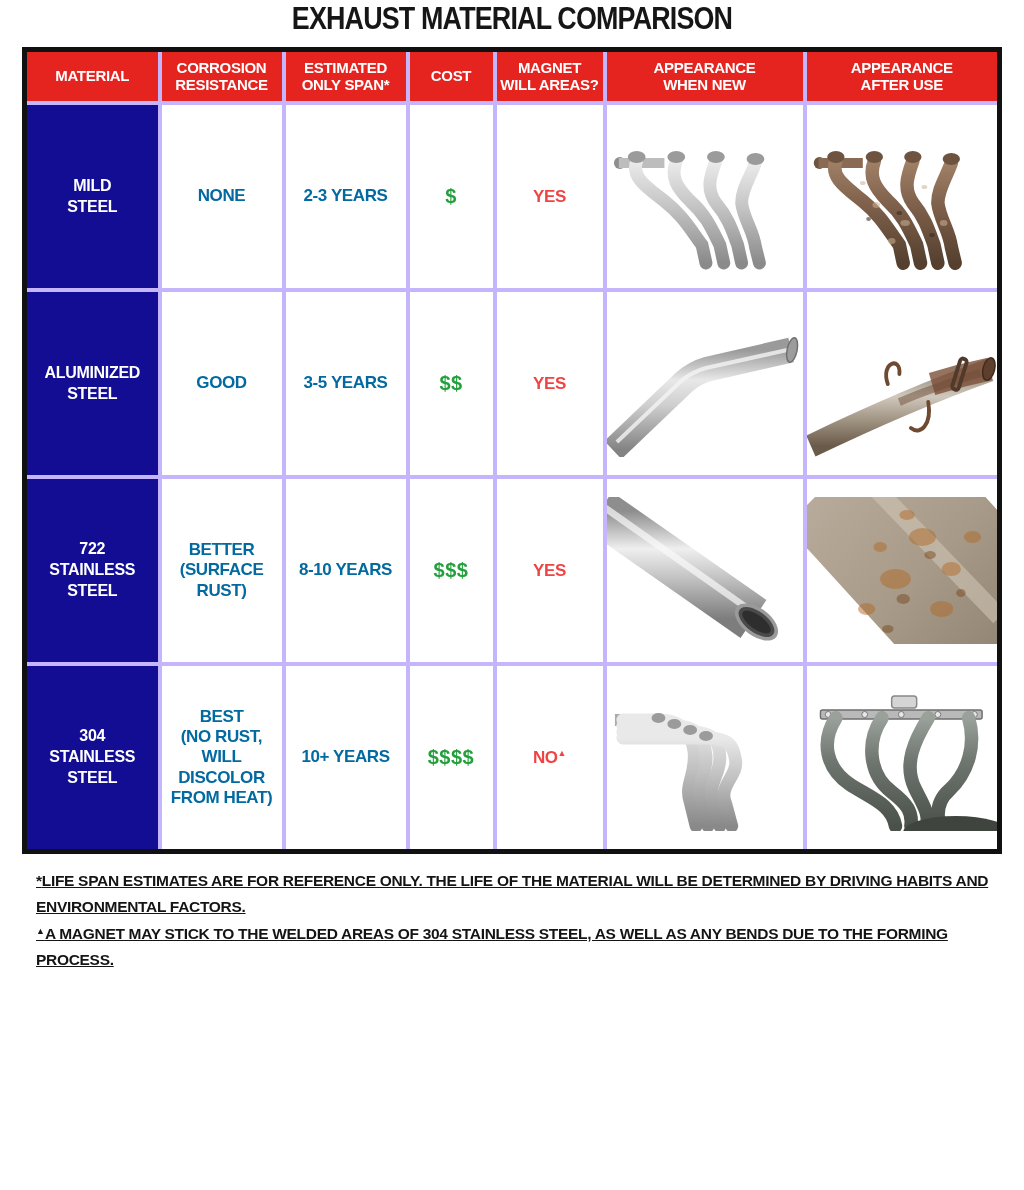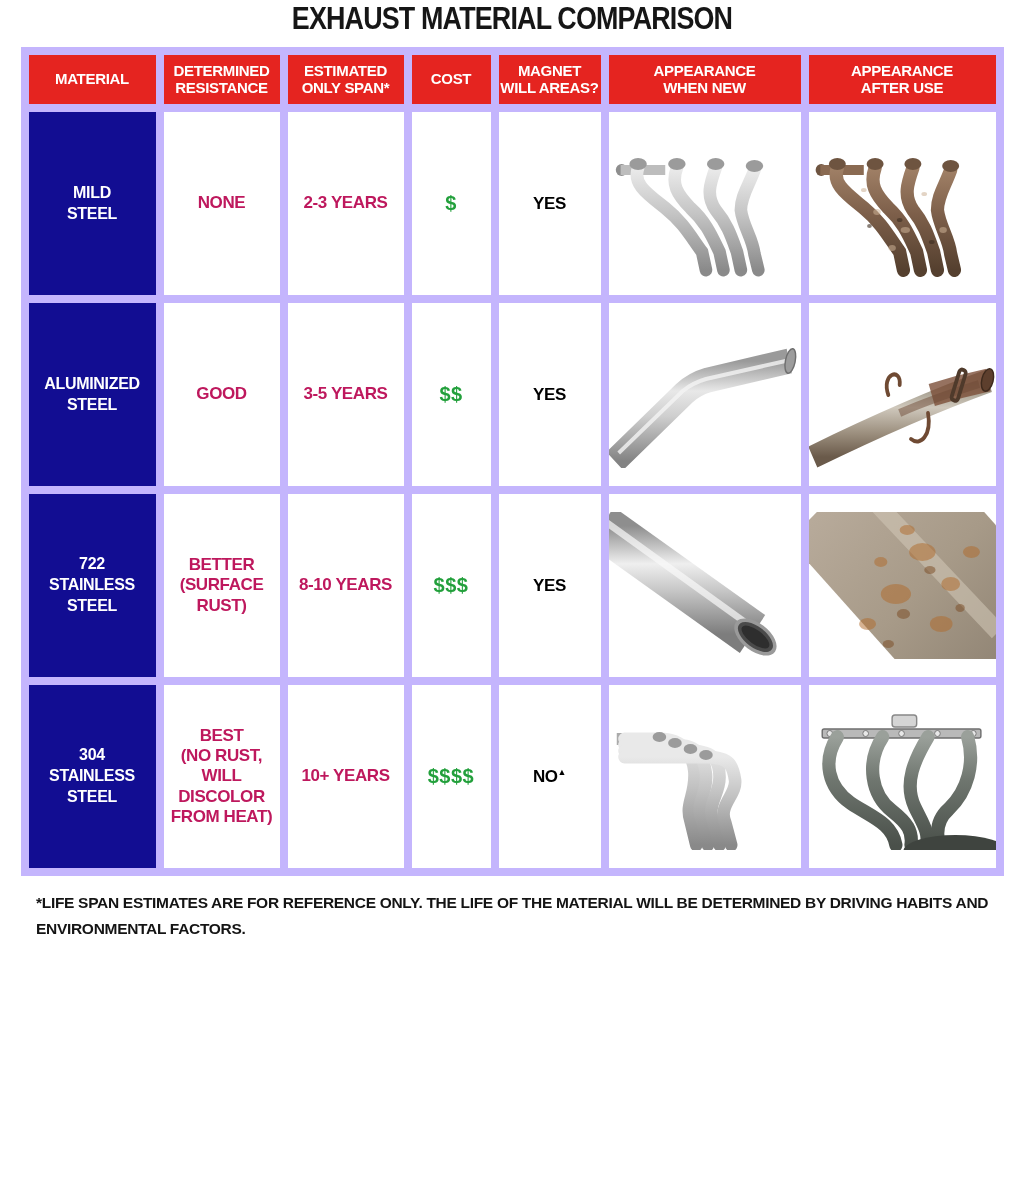--- a/index.html
+++ b/index.html
@@ -12,47 +12,47 @@
   .title{
     text-align:center;font-weight:bold;font-size:32px;color:#161616;
     letter-spacing:-1px;transform:scaleX(0.84);margin:0 0 10px 0;
   }
   table.cmp{
     border-collapse:collapse;table-layout:fixed;
     width:975px;margin:0 auto;
     border:5px solid #111111;
   }
   table.cmp th, table.cmp td{
-    border:8px solid #c4b5fd;
+    border:4px solid #c4b5fd;
     text-align:center;vertical-align:middle;
     font-weight:bold;white-space:pre-line;
     padding:0;overflow:hidden;
   }
   thead th{
     background:#e52420;color:#ffffff;
     font-size:15px;line-height:1.12;height:49px;
     letter-spacing:-0.3px;
   }
   tbody tr{height:147px;}
   tbody th.mat{
     background:#120d92;color:#ffffff;
     font-size:16px;line-height:1.3;letter-spacing:-0.3px;
   }
-  td.txt{font-size:17px;color:#be185d;line-height:1.2;letter-spacing:-0.4px;}
+  td.txt{font-size:17px;color:#0369a1;line-height:1.2;letter-spacing:-0.4px;}
   td.cost{font-size:20px;color:#23a03c;letter-spacing:0.5px;}
-  td.magnet{font-size:17px;color:#000000;letter-spacing:-0.4px;}
+  td.magnet{font-size:17px;color:#ef4444;letter-spacing:-0.4px;}
   td.magnet sup{font-size:9px;vertical-align:7px;}
   td.photo{padding:0;background:#ffffff;}
   td.photo svg{display:block;width:100%;height:147px;}
   .footnotes{
     width:960px;margin:14px 0 0 36px;
     font-weight:bold;color:#141414;
     font-size:15.5px;line-height:1.7;letter-spacing:-0.3px;
   }
-  .footnotes p{margin:0;}
+  .footnotes p{margin:0;text-decoration:underline;}
   .fn-marker{display:inline;}
   .fn-marker.tri{font-size:9px;vertical-align:5px;letter-spacing:0;}
 </style>
 </head>
 <body>
 
 <div class="page">
 
   <h1 class="title">EXHAUST MATERIAL COMPARISON</h1>
 
@@ -62,21 +62,21 @@
         <col style="width:124px">
         <col style="width:124px">
       <col style="width:87px">
         <col style="width:110px">
         <col style="width:200px">
         <col style="width:195px">
     </colgroup>
     <thead>
       <tr>
         <th>MATERIAL</th>
-        <th>DETERMINED
+        <th>CORROSION
 RESISTANCE</th>
         <th>ESTIMATED
 ONLY SPAN*</th>
         <th>COST</th>
         <th>MAGNET
 WILL AREAS?</th>
         <th>APPEARANCE
 WHEN NEW</th>
         <th>APPEARANCE
 AFTER USE</th>
@@ -303,15 +303,16 @@
             <ellipse cx="155" cy="148" rx="55" ry="16" fill="#3f443f"></ellipse>
           </svg>
         </td>
       </tr>
 
     </tbody>
   </table>
 
   <div class="footnotes">
     <p><span class="fn-marker">*</span><span>LIFE SPAN ESTIMATES ARE FOR REFERENCE ONLY. THE LIFE OF THE MATERIAL WILL BE DETERMINED BY DRIVING HABITS AND ENVIRONMENTAL FACTORS.</span></p>
+    <p><span class="fn-marker tri">▲</span><span>A MAGNET MAY STICK TO THE WELDED AREAS OF 304 STAINLESS STEEL, AS WELL AS ANY BENDS DUE TO THE FORMING PROCESS.</span></p>
   </div>
 
 </div>
 
 </body></html>

